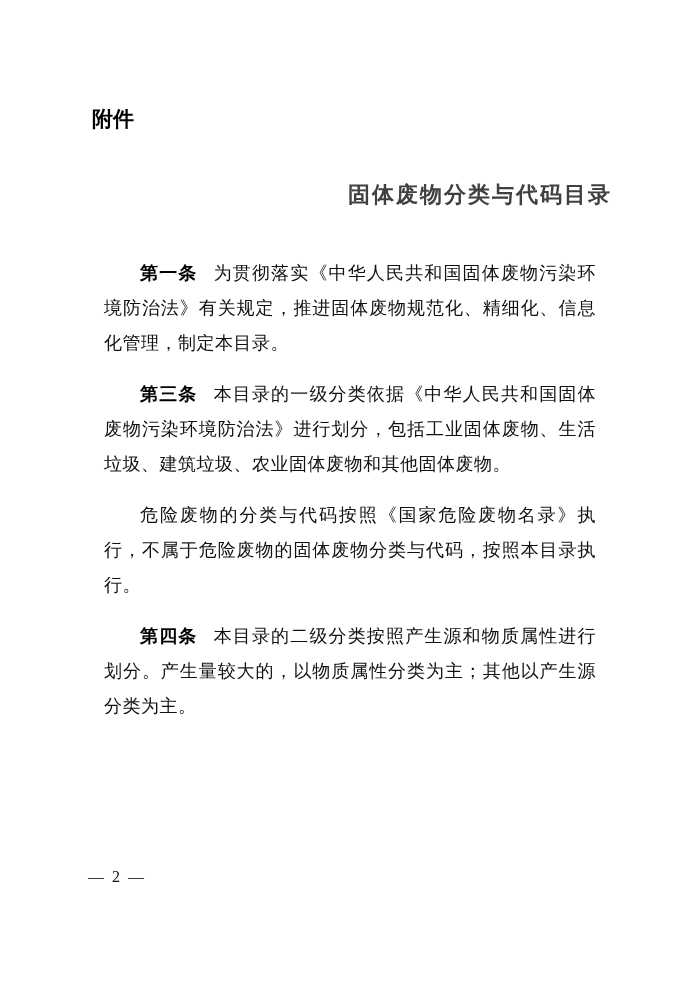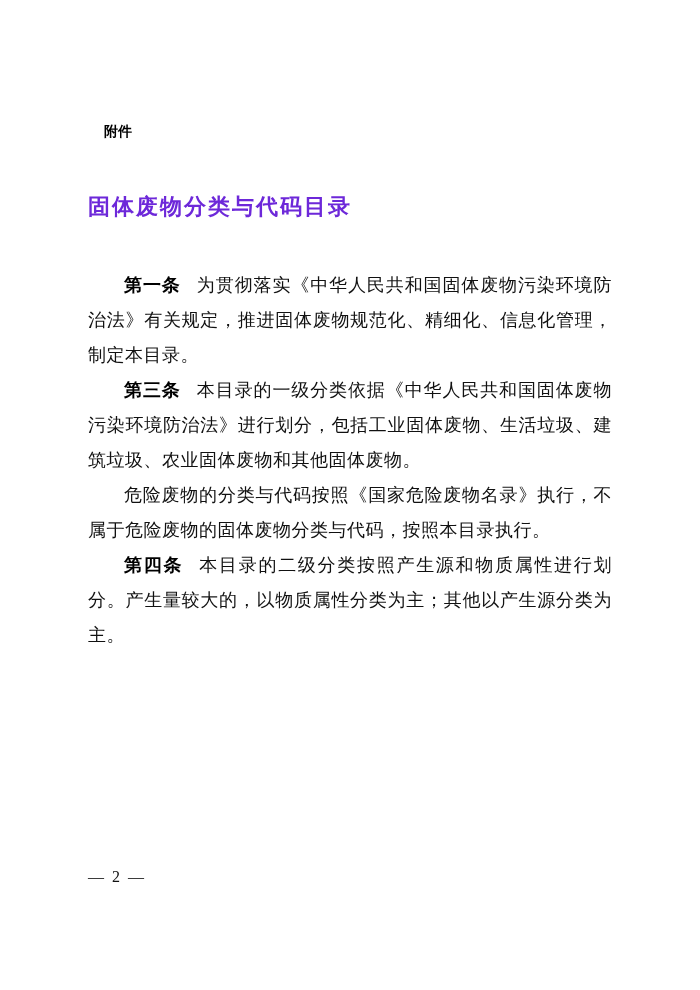--- a/index.html
+++ b/index.html
@@ -13,48 +13,48 @@
     height: 990px;
     margin: 0 auto;
     background: #ffffff;
     box-sizing: border-box;
     padding: 0 88px;
     color: #111111;
     font-family: "Liberation Serif", serif;
     overflow: hidden;
   }
   .attachment {
-    margin: 16px;
+    margin: 4px;
     padding-top: 102px;
     font-family: "Liberation Sans", sans-serif;
     font-weight: 700;
-    font-size: 14px;
+    font-size: 21px;
     line-height: 26px;
     color: #000000;
   }
   .title {
     margin: 48px 0 0 0;
-    text-align: left;
+    text-align: right;
     font-family: "Liberation Sans", sans-serif;
     font-weight: 700;
     font-size: 22px;
     letter-spacing: 2px;
     line-height: 30px;
-    color: #6d28d9;
+    color: #404040;
   }
   .body {
     margin-top: 46px;
     font-size: 18px;
     line-height: 35px;
     text-align: justify;
     text-justify: inter-ideograph;
     letter-spacing: 0.5px;
   }
   .para {
-    margin: 0;
+    margin: 16px;
     text-indent: 2em;
   }
   .lead {
     font-family: "Liberation Sans", sans-serif;
     font-weight: 700;
     margin-right: 0.9em;
     color: #000000;
   }
   .lead:empty {
     margin-right: 0;

